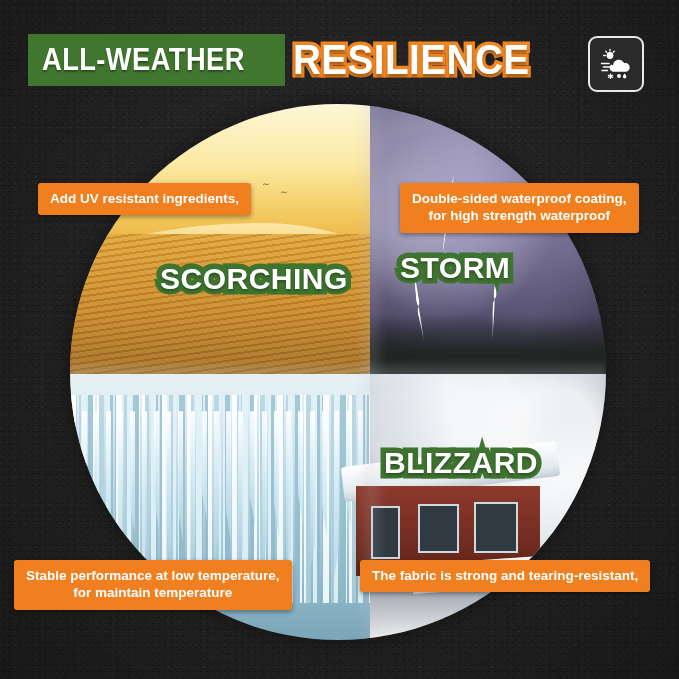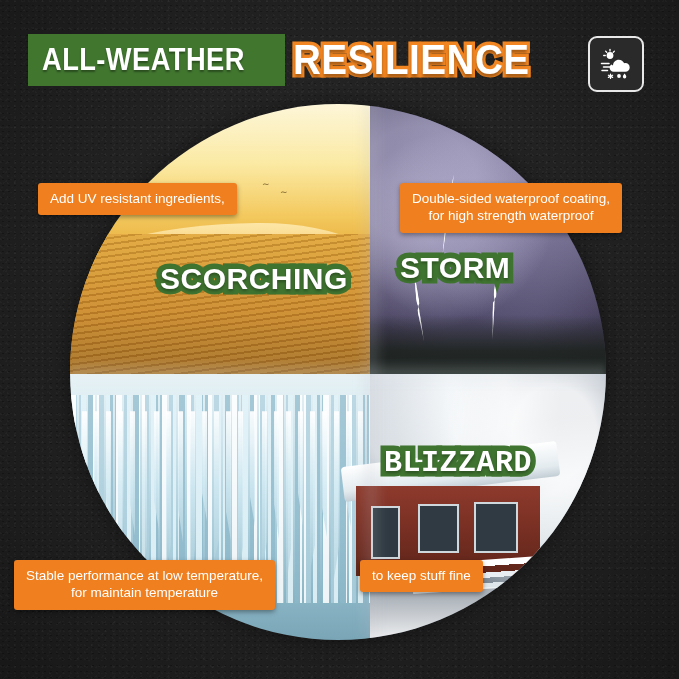--- a/index.html
+++ b/index.html
@@ -152,41 +152,41 @@
 
   
   .seam-v{position:absolute;left:286px;top:0;width:30px;height:100%;
     background:linear-gradient(90deg,rgba(255,255,255,0),rgba(190,190,200,.18),rgba(255,255,255,0));filter:blur(3px);}
   .seam-h{position:absolute;left:0;top:256px;width:100%;height:28px;
     background:linear-gradient(180deg,rgba(255,255,255,0),rgba(220,230,235,.22),rgba(255,255,255,0));filter:blur(3px);}
 
   
   .callout{
     position:absolute;background:#ef7f1f;border-radius:3px;
-    color:#ffffff;font-size:13.5px;font-weight:normal;line-height:1.28;
+    color:#ffffff;font-size:13.5px;font-weight:bold;line-height:1.28;
     padding:7px 12px 8px;text-align:center;
     box-shadow:0 2px 5px rgba(0,0,0,.38);
   }
   .callout .l1,.callout .l2{display:block;white-space:nowrap;}
   .c-tl{left:38px;top:183px;}
   .c-tr{left:400px;top:183px;}
   .c-bl{left:14px;top:560px;}
   .c-br{left:360px;top:560px;}
 
   
   .qlabel{
     position:absolute;color:#ffffff;font-weight:bold;line-height:1;
     font-size:30px;letter-spacing:.5px;white-space:nowrap;
     -webkit-text-stroke:11px #3f7330;paint-order:stroke fill;
     text-shadow:0 2px 3px rgba(0,0,0,.3);
   }
   .l-scorch{left:160px;top:264px;}
   .l-storm{left:400px;top:253px;}
   .l-frost{left:192px;top:448px;}
-  .l-blizz{left:384px;top:448px;font-family:Liberation Mono, monospace;}
+  .l-blizz{left:384px;top:448px;}
 </style>
 </head>
 <body>
 
 <div class="stage">
 
   <div class="bg">
     <div class="noise"></div>
     <div class="vign"></div>
   </div>
@@ -274,16 +274,16 @@
   </div>
   <div class="callout c-bl">
     <span class="l1">Stable performance at low temperature,</span>
     <span class="l2">for maintain temperature</span>
   </div>
   <div class="callout c-tr">
     <span class="l1">Double-sided waterproof coating,</span>
     <span class="l2">for high strength waterproof</span>
   </div>
   <div class="callout c-br">
-    <span class="l2">to keep stuff fine</span>
+    <span class="l1">The fabric is strong and tearing-resistant,</span>
   </div>
 
 </div>
 
 </body></html>

